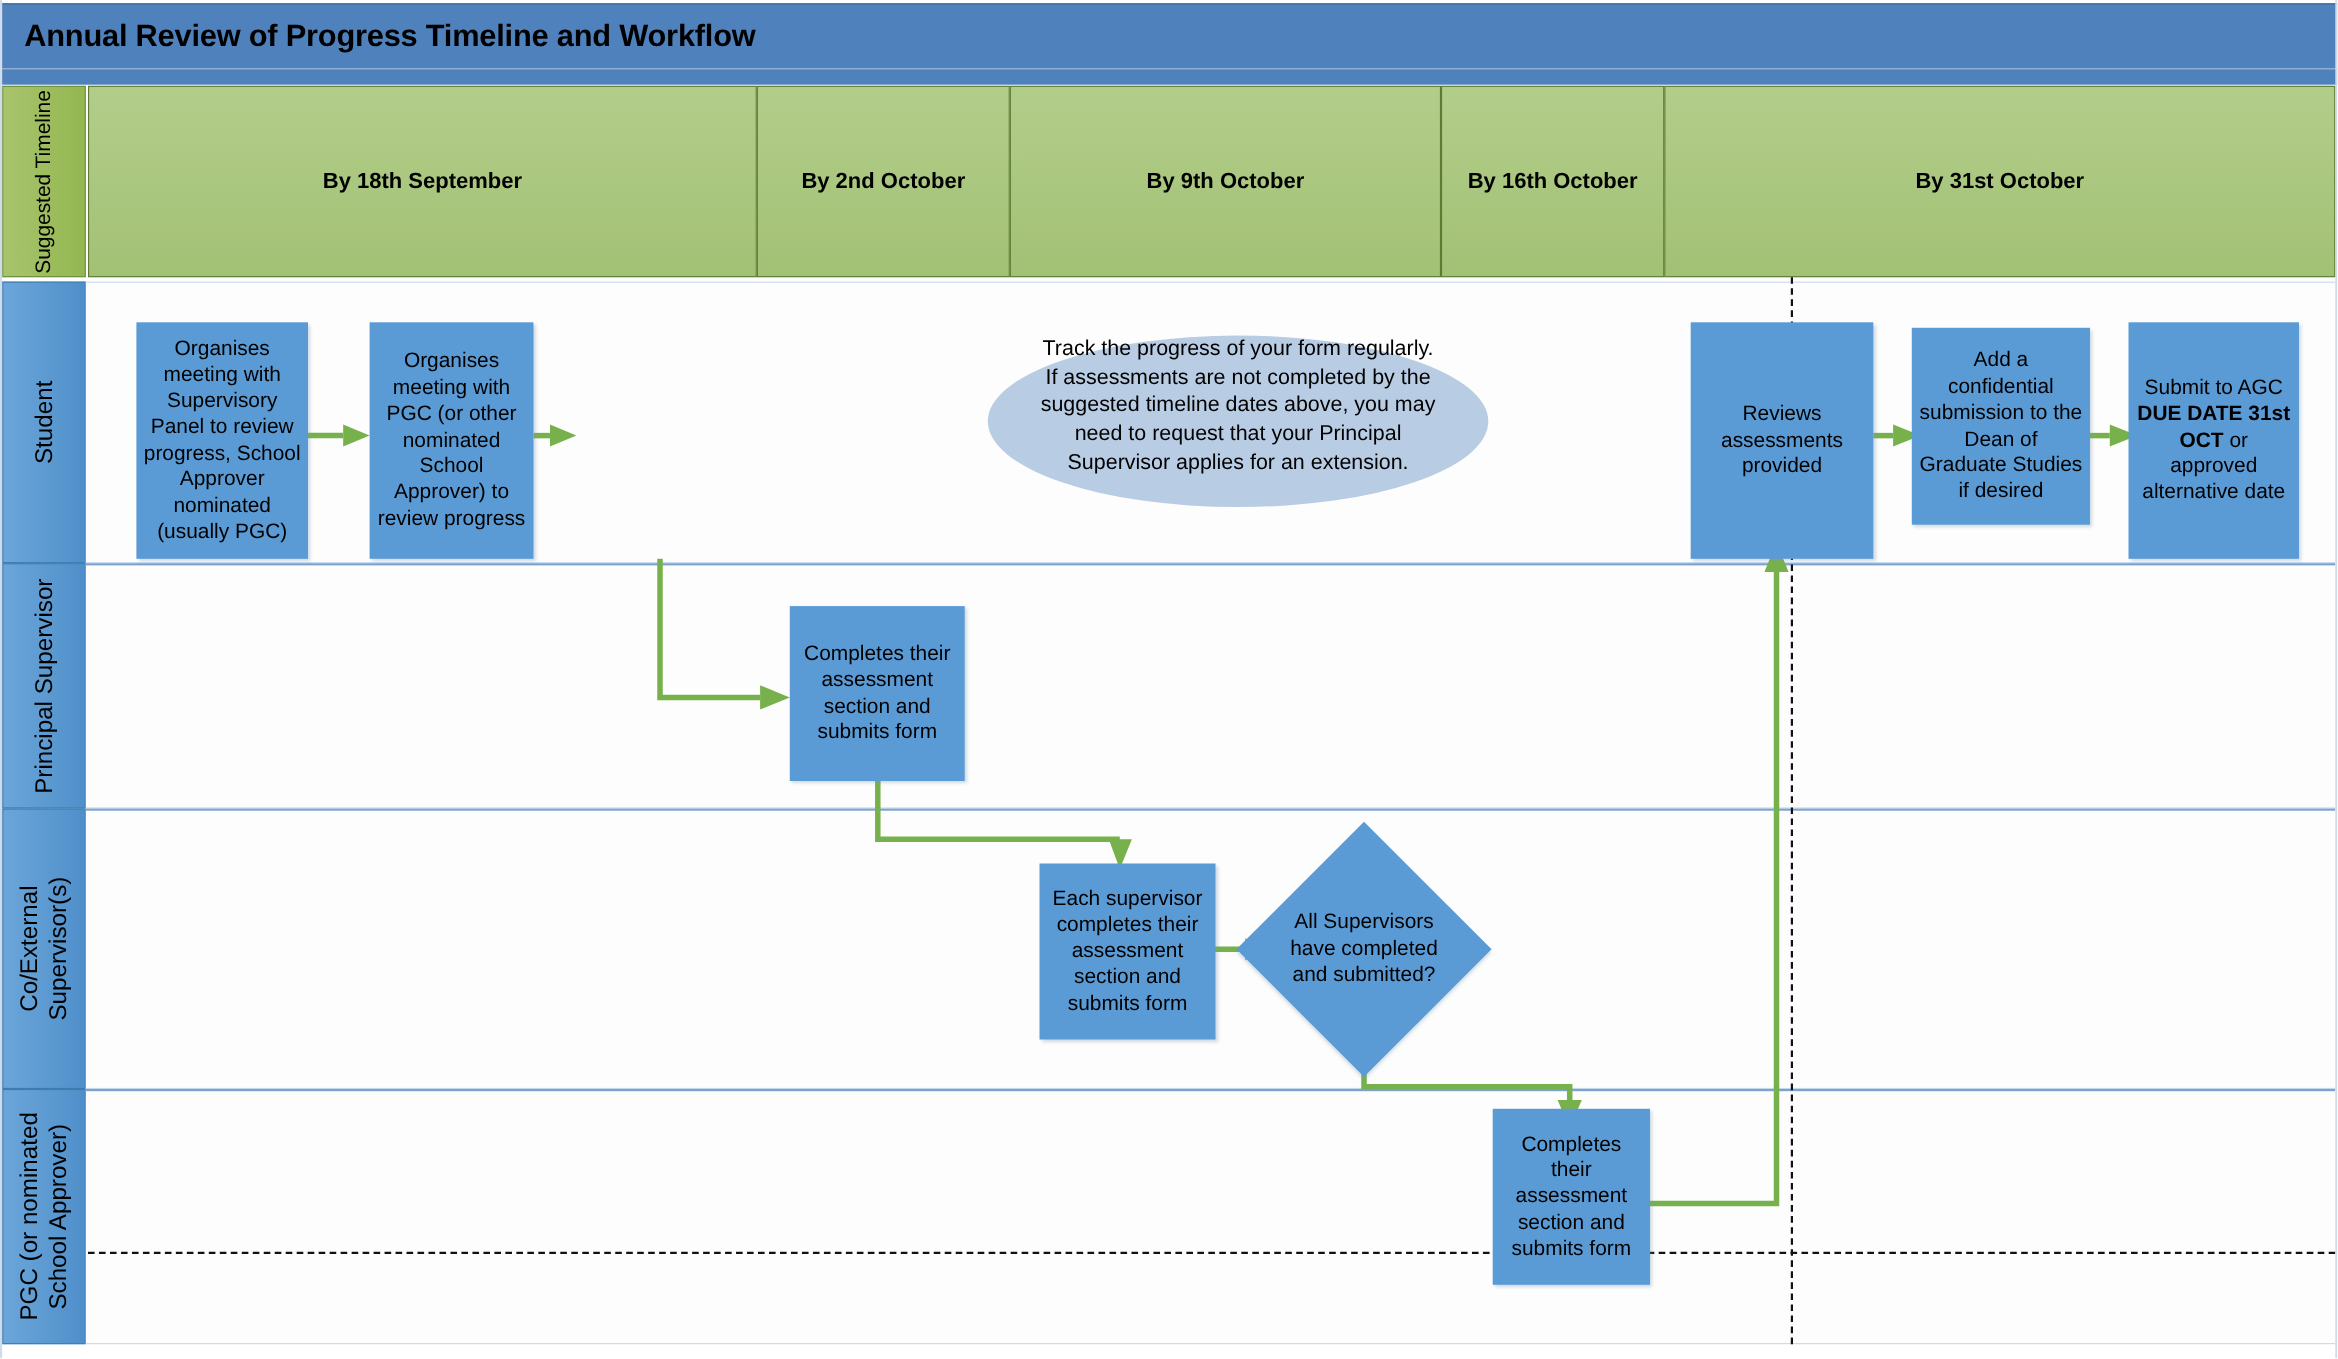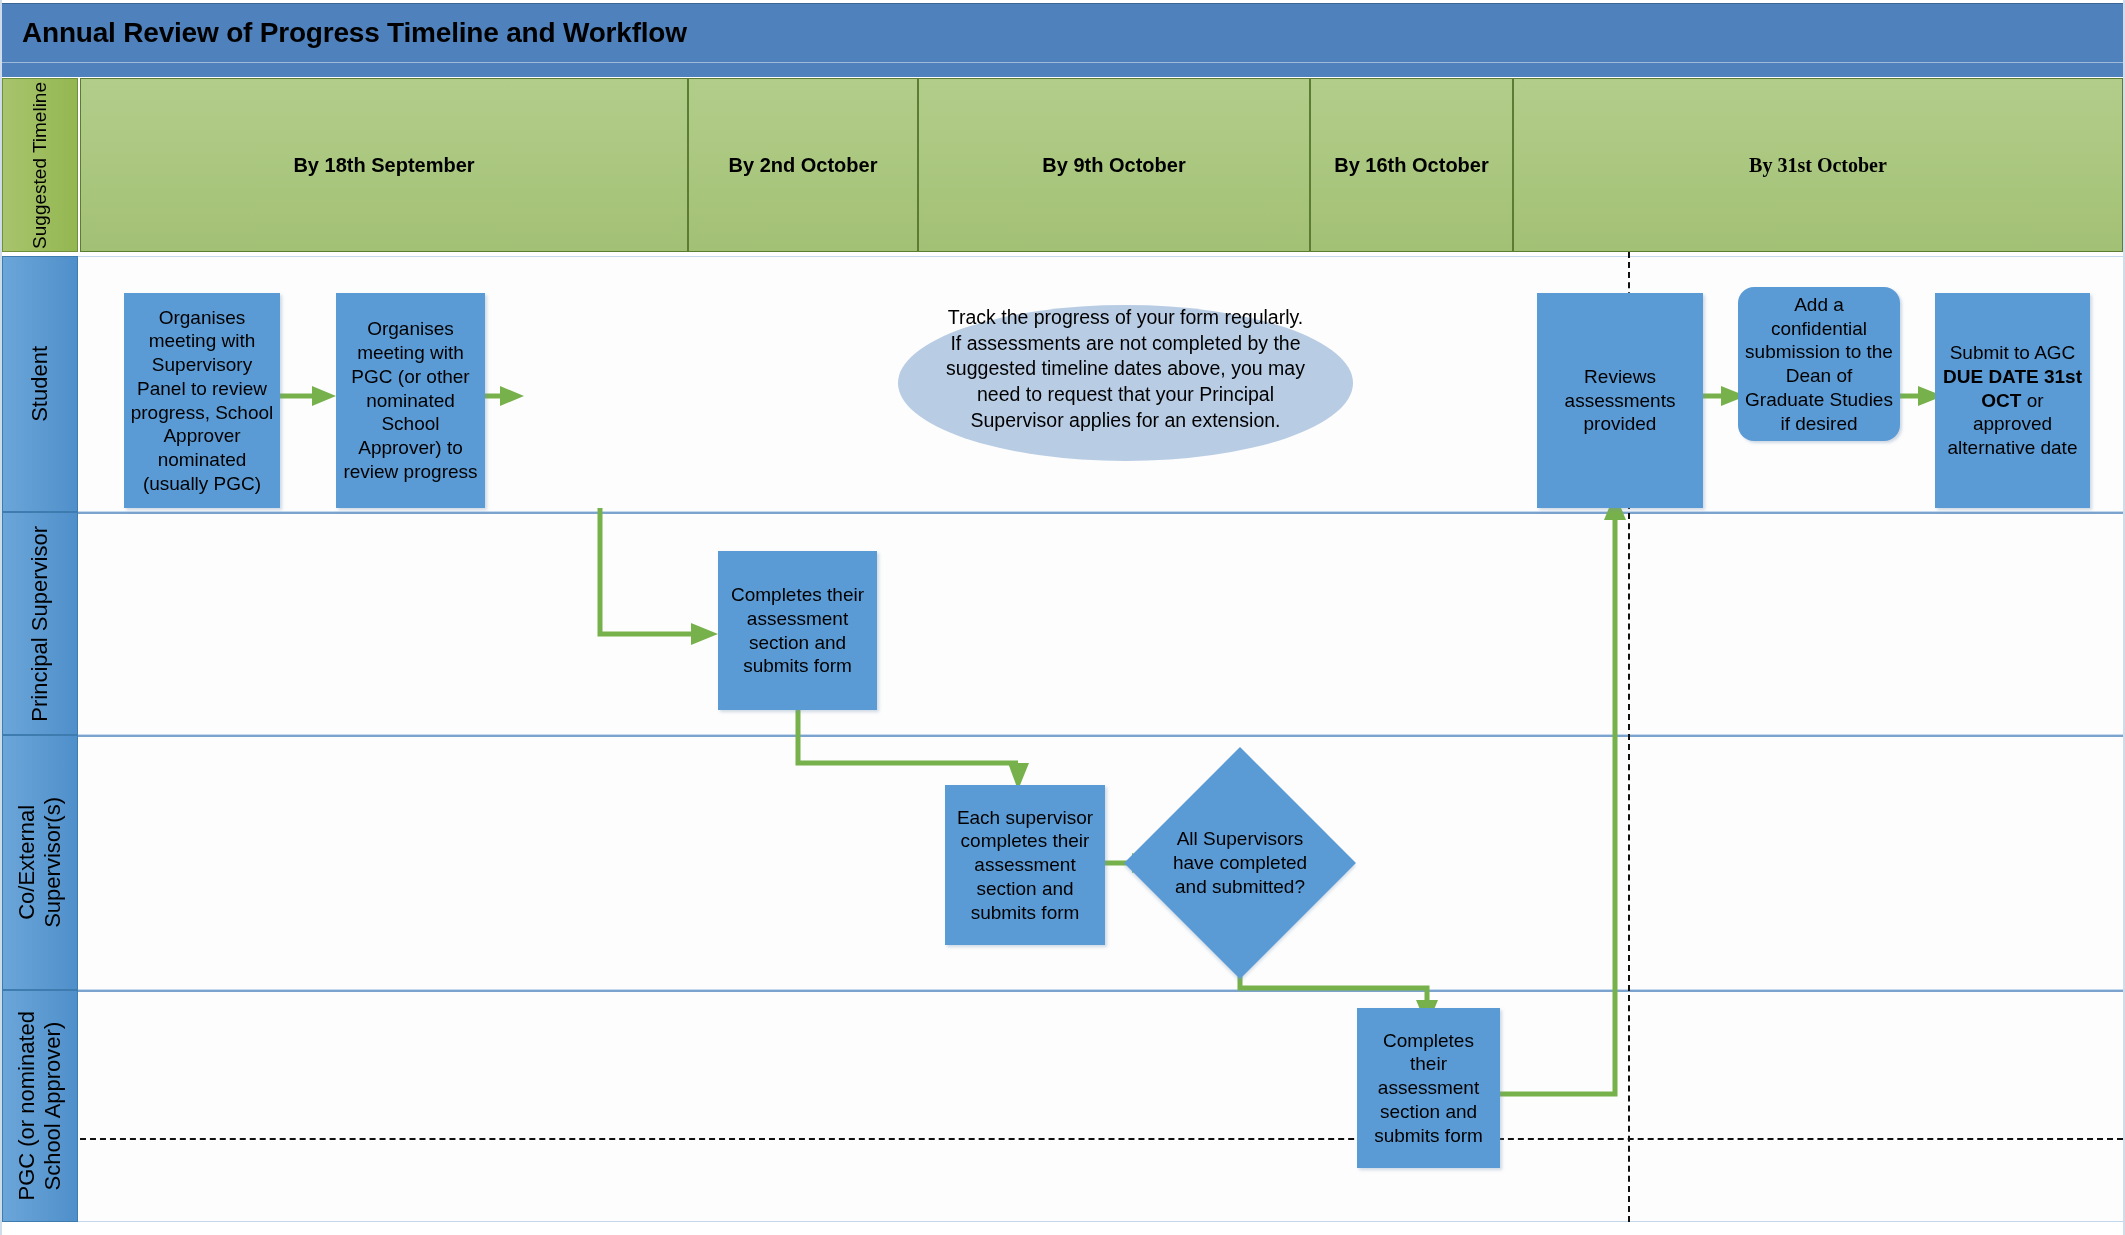--- a/index.html
+++ b/index.html
@@ -223,21 +223,21 @@
 
   <div class="lane-head-timeline">
     <span>Suggested
 Timeline</span>
   </div>
 
   <div class="tl-cell" style="left:80px;width:608px;">By 18th September</div>
   <div class="tl-cell" style="left:688px;width:230px;">By 2nd October</div>
   <div class="tl-cell" style="left:918px;width:392px;">By 9th October</div>
   <div class="tl-cell" style="left:1310px;width:203px;">By 16th October</div>
-  <div class="tl-cell" style="left:1513px;width:610px;font-family:Liberation Serif, serif;">By 31st October</div>
+  <div class="tl-cell" style="left:1513px;width:610px;">By 31st October</div>
 
   <div class="lane-head" style="top:256px;height:256px;">
     <span>Student</span>
   </div>
   <div class="lane-head" style="top:512px;height:223px;">
     <span>Principal Supervisor</span>
   </div>
   <div class="lane-head" style="top:735px;height:255px;">
     <span>Co/External
 Supervisor(s)</span>
@@ -309,21 +309,21 @@
 
   <div class="pbox" style="left:336px;top:293px;width:149px;height:215px;">
     <span>Organises meeting with PGC (or other nominated School Approver) to review progress</span>
   </div>
 
 
   <div class="pbox" style="left:1537px;top:293px;width:166px;height:215px;">
     <span>Reviews assessments provided</span>
   </div>
 
-  <div class="pbox" style="left:1738px;top:287px;width:162px;height:154px;border-radius:16px;">
+  <div class="pbox" style="left:1738px;top:298px;width:162px;height:179px;">
     <span>Add a confidential submission to the Dean of Graduate Studies if desired</span>
   </div>
 
   <div class="pbox" style="left:1935px;top:293px;width:155px;height:215px;">
     <span><span>Submit to AGC </span><b>DUE DATE 31st OCT</b><span> or approved alternative date</span></span>
   </div>
 
   <div class="ellipse" style="left:898px;top:305px;width:455px;height:156px;">
     <span>Track the progress of your form regularly. If assessments are not completed by the suggested timeline dates above, you may need to request that your Principal Supervisor applies for an extension.</span>
   </div>

